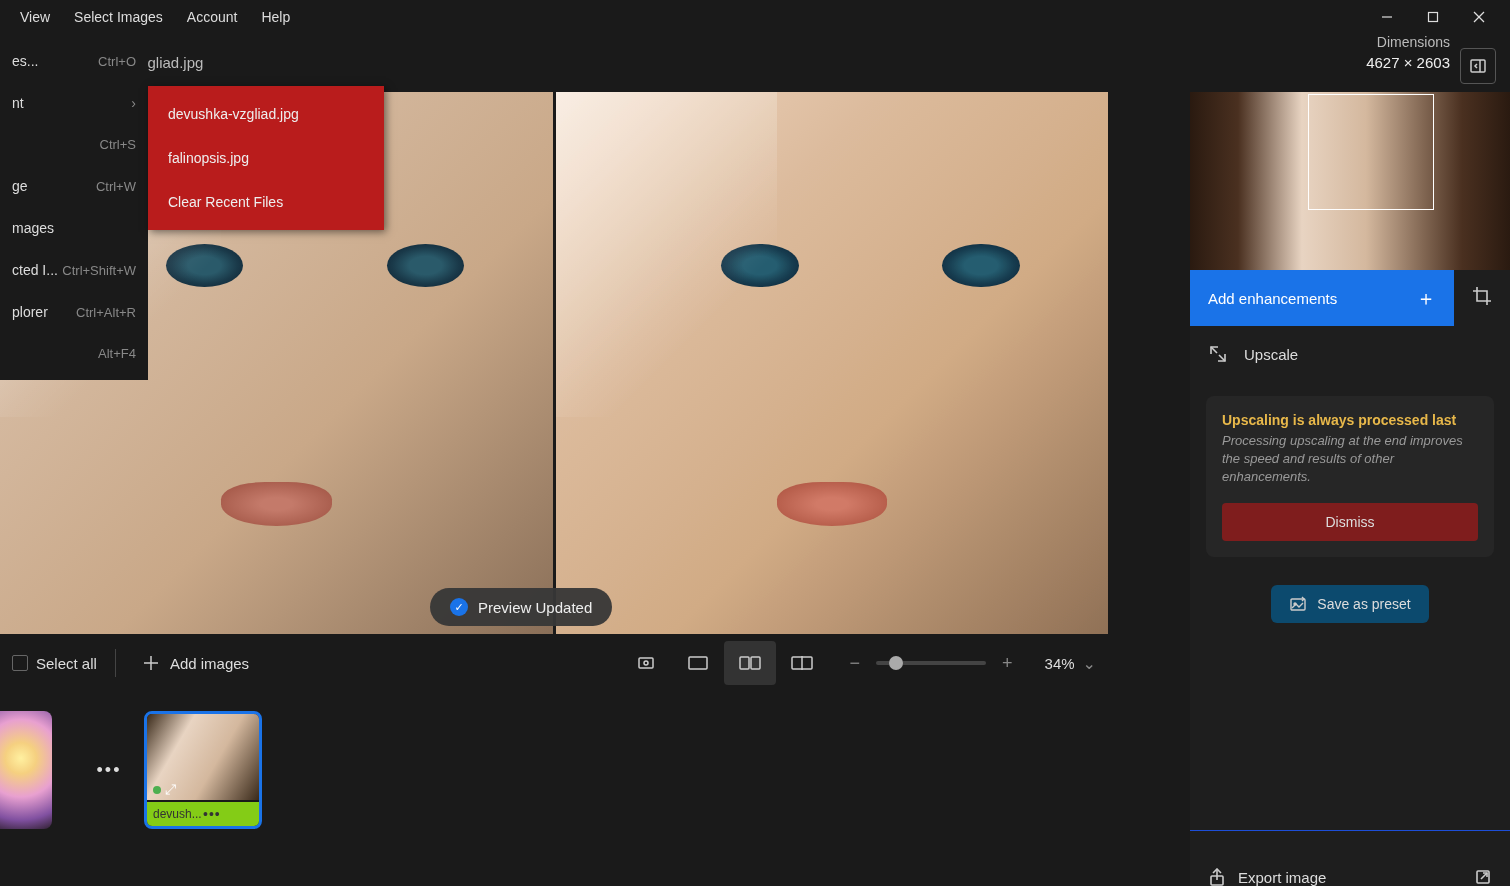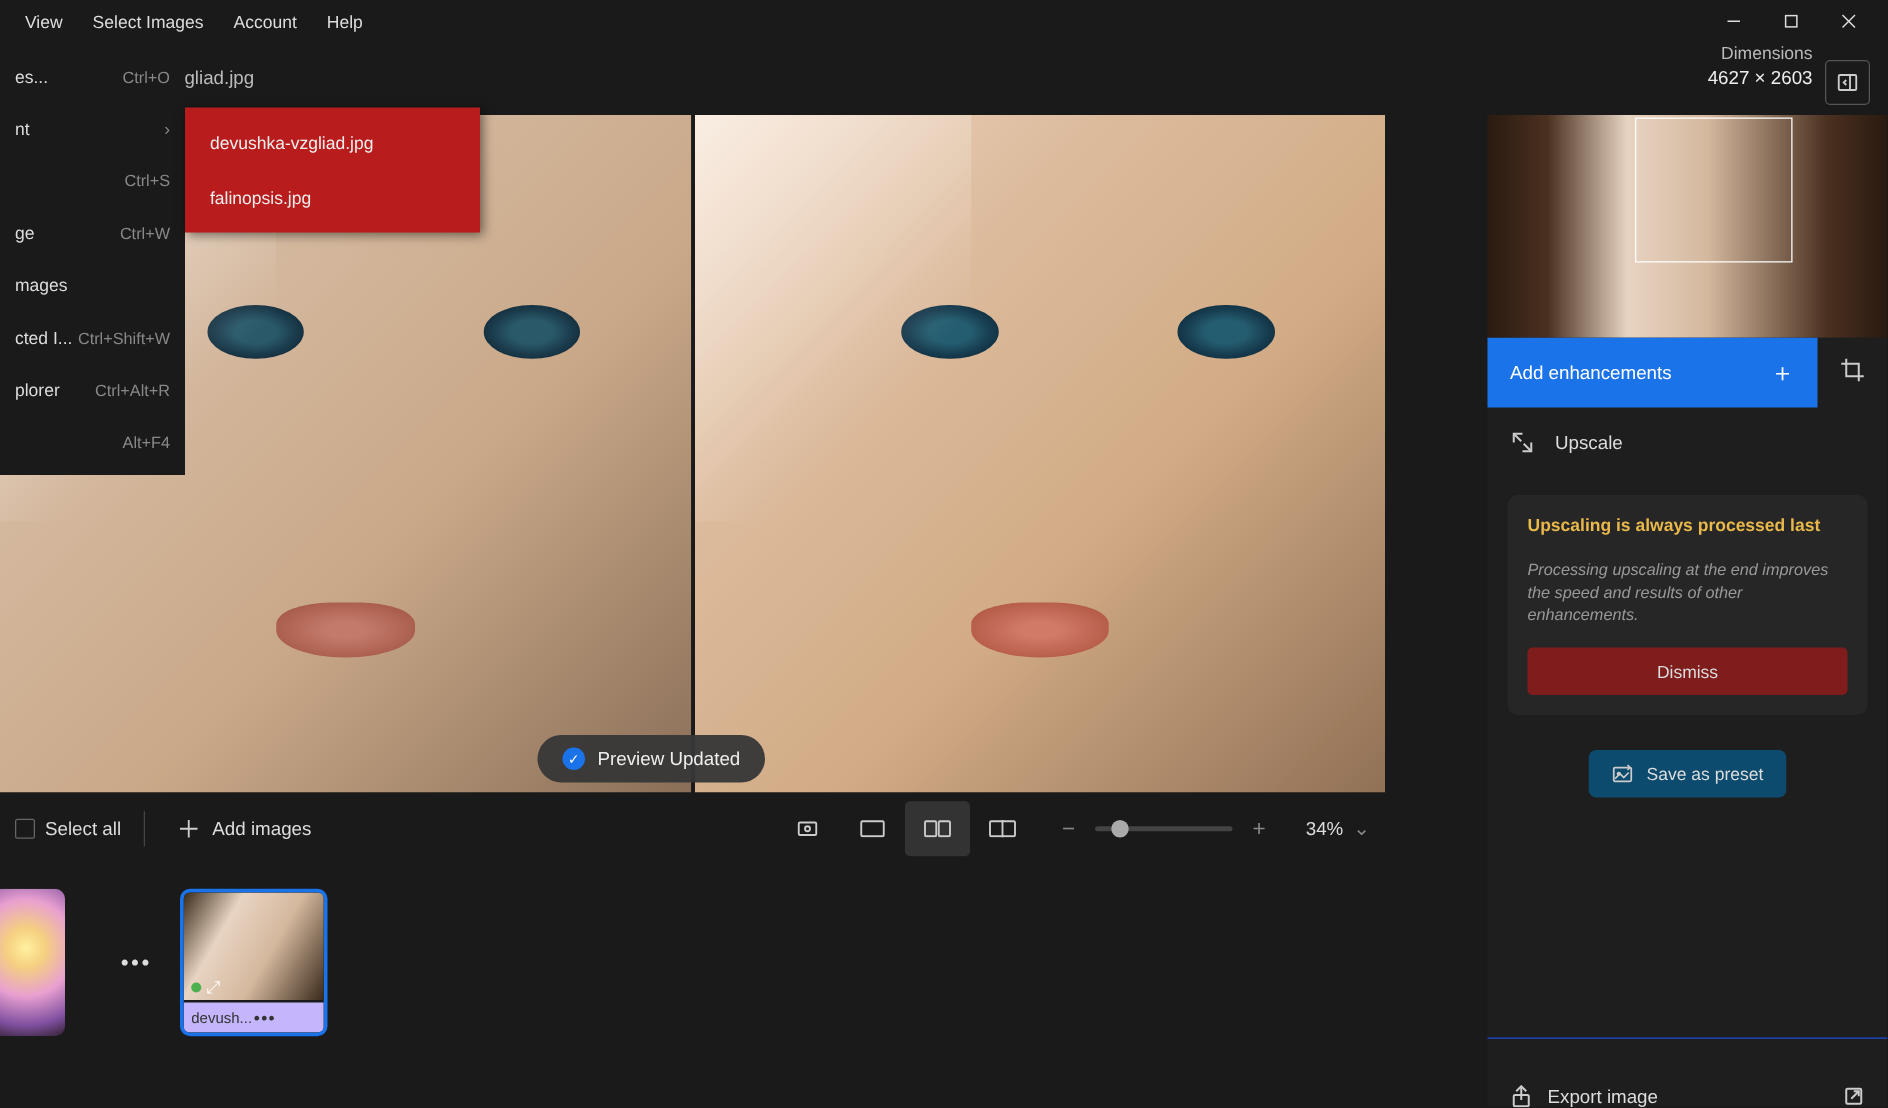--- a/index.html
+++ b/index.html
@@ -50,42 +50,42 @@
 .slider-track { width: 110px; height: 4px; background: #444; border-radius: 2px; position: relative; margin: 0 10px; }
 .slider-thumb { position: absolute; left: 12%; top: -5px; width: 14px; height: 14px; background: #aaa; border-radius: 50%; }
 .zoom-pct { font-size: 15px; color: #ddd; margin-left: 26px; }
 
 .thumbstrip { position: absolute; left: 0; top: 700px; width: 1108px; height: 140px; display: flex; align-items: center; padding: 10px 0; gap: 18px; }
 .thumb-more { width: 34px; height: 34px; display: flex; align-items: center; justify-content: center; cursor: pointer; color: #ddd; font-size: 18px; letter-spacing: 2px; margin-left: 22px; }
 .thumb { width: 118px; height: 118px; border-radius: 8px; overflow: hidden; position: relative; cursor: pointer; }
 .thumb.selected { border: 3px solid #1a73e8; }
 .thumb-img1 { width: 100%; height: 100%; background: radial-gradient(circle at 40% 40%, #fff0a0 0%, #f5d080 20%, #e8a0d0 50%, #8050a0 80%, #302030 100%); }
 .thumb-img2 { width: 100%; height: 86px; background: linear-gradient(120deg, #3a2a1a 0%, #e8d4c2 30%, #d4b89e 60%, #3a2a1a 100%); }
-.thumb-caption { position: absolute; bottom: 0; left: 0; right: 0; height: 24px; background: #c4b5fd; display: flex; align-items: center; padding: 0 6px; }
+.thumb-caption { position: absolute; bottom: 0; left: 0; right: 0; height: 24px; background: #84cc16; display: flex; align-items: center; padding: 0 6px; }
 .thumb-caption span { color: #333; font-size: 12px; flex: 1; overflow: hidden; text-overflow: ellipsis; white-space: nowrap; }
 .thumb-caption .tdots { color: #333; font-size: 14px; letter-spacing: 1px; cursor: pointer; }
 .thumb-badge { position: absolute; left: 6px; bottom: 28px; display: flex; align-items: center; gap: 4px; }
 .tb-dot { width: 8px; height: 8px; background: #4caf50; border-radius: 50%; }
 .tb-arrows { color: #fff; font-size: 14px; }
 .thumb1 { width: 52px; height: 118px; border-radius: 0 8px 8px 0; overflow: hidden; }
 
 .right-panel { position: absolute; right: 0; top: 92px; width: 320px; bottom: 0; background: #1e1e1e; display: flex; flex-direction: column; }
 .nav-preview { height: 178px; position: relative; background: linear-gradient(90deg, #2a1a10 0%, #4a3020 15%, #e8d4c2 35%, #d4b89e 55%, #4a3020 85%, #2a1a10 100%); }
 .nav-box { position: absolute; left: 118px; top: 2px; width: 126px; height: 116px; border: 1px solid #fff; }
 
 .add-enh { background: #1a73e8; height: 56px; display: flex; align-items: center; padding: 0 18px; cursor: pointer; width: 264px; }
 .add-enh-text { font-size: 15px; color: #fff; flex: 1; }
 .add-enh-plus { font-size: 20px; color: #fff; font-weight: 300; }
 
 .upscale-row { height: 56px; display: flex; align-items: center; padding: 0 18px; gap: 16px; cursor: pointer; }
 .upscale-row svg { color: #ccc; }
 .upscale-text { font-size: 15px; color: #ddd; }
 
 .info-card { margin: 14px 16px; background: #262626; border-radius: 8px; padding: 16px; }
-.info-title { color: #e8b84a; font-size: 14px; font-weight: 600; margin-bottom: 19px; }
+.info-title { color: #e8b84a; font-size: 14px; font-weight: 600; margin-bottom: 4px; }
 .info-body { color: #999; font-size: 13px; font-style: italic; line-height: 1.4; margin-bottom: 16px; }
 .dismiss-btn { width: 100%; height: 38px; background: #7f1d1d; border: none; border-radius: 4px; color: #ddd; font-size: 14px; cursor: pointer; }
 
 .save-preset { margin: 14px auto; padding: 10px 18px; background: #0c4a6e; border-radius: 6px; display: flex; align-items: center; gap: 10px; cursor: pointer; width: fit-content; }
 .save-preset-text { font-size: 14px; color: #ddd; }
 
 .export-bar { margin-top: auto; height: 56px; border-top: 1px solid #1d4ed8; display: flex; align-items: flex-end; padding: 0 18px; cursor: pointer; gap: 12px; }
 .export-text { font-size: 15px; color: #ddd; flex: 1; }
 </style>
 </head>
@@ -164,20 +164,21 @@
     </div>
   <div class="dropdown-item">
       <span></span>
       <span class="shortcut">Alt+F4</span>
     </div>
 </div>
 
 <div class="submenu">
   <div class="submenu-item">devushka-vzgliad.jpg</div>
   <div class="submenu-item">falinopsis.jpg</div>
+  <div class="submenu-item">Clear Recent Files</div>
 </div>
 
 <div class="canvas-area">
   <div class="canvas-half left">
     <div class="face-img">
         <div class="face-highlight"></div>
         <div class="face-lips"></div>
       </div>
   </div>
   <div class="canvas-half right">

